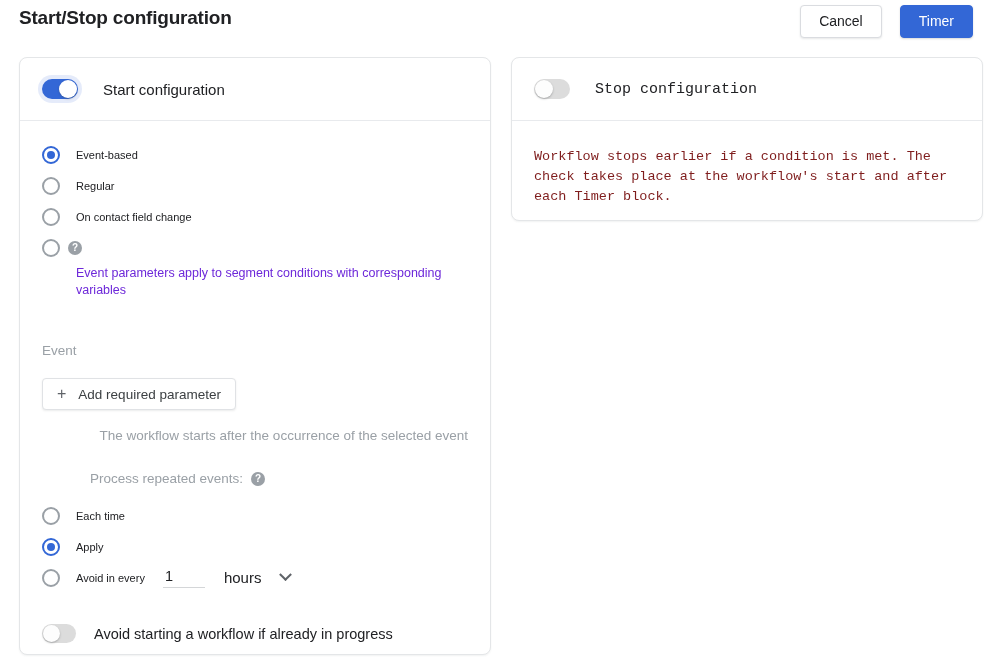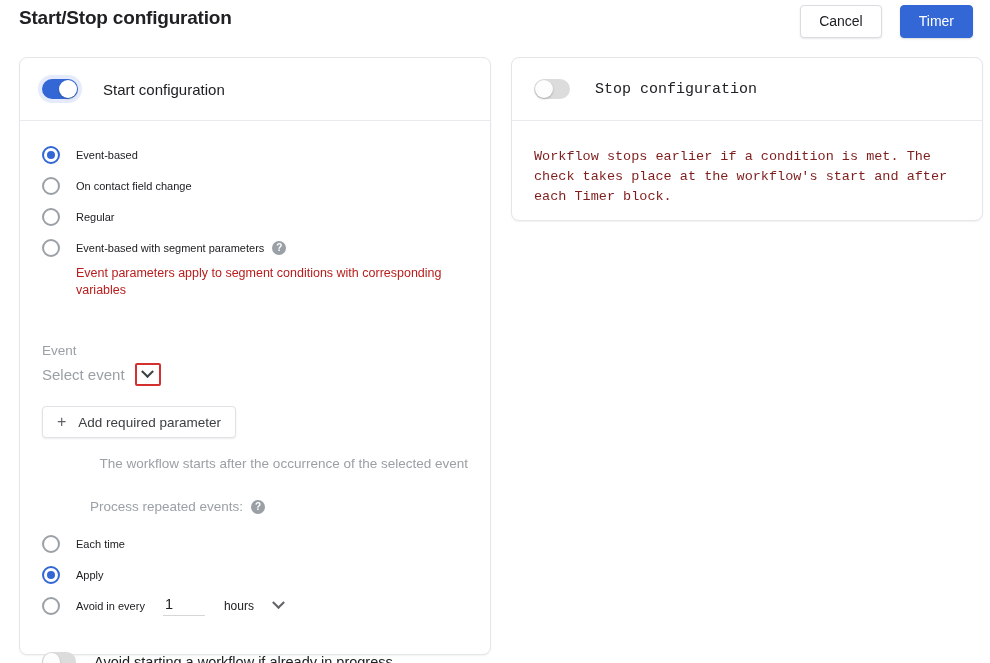--- a/index.html
+++ b/index.html
@@ -156,21 +156,21 @@
     vertical-align: 1px;
     cursor: pointer;
     font-family: "Liberation Sans", sans-serif;
   }
 
   .hint {
     margin-left: 34px;
     margin-top: 2px;
     font-size: 12.5px;
     line-height: 17px;
-    color: #b91c1c;
+    color: #6d28d9;
     max-width: 392px;
   }
 
   .field-label {
     margin-top: 44px;
     font-size: 13.5px;
     color: #9aa0a6;
   }
 
   .select-row {
@@ -250,21 +250,21 @@
     font-size: 14.5px;
     color: #202124;
     padding: 0 0 3px 2px;
     outline: none;
   }
   .unit-select {
     display: flex;
     align-items: center;
     gap: 20px;
     margin-left: 19px;
-    font-size: 12px;
+    font-size: 15px;
     color: #202124;
     cursor: pointer;
   }
 
   .avoid-row {
     display: flex;
     align-items: center;
     margin-top: 31px;
     margin-left: 0;
   }
@@ -298,45 +298,38 @@
     <div class="card-body-left">
 
       
       <div class="radio-row">
         <span class="radio checked"></span>
         <span class="radio-label">Event-based</span>
       </div>
 
       <div class="radio-row">
         <span class="radio"></span>
-        <span class="radio-label">On contact field change</span>
+        <span class="radio-label">Regular</span>
       </div>
 
       <div class="radio-row">
         <span class="radio"></span>
-        <span class="radio-label">Regular</span>
+        <span class="radio-label">On contact field change</span>
       </div>
 
       <div class="radio-row">
         <span class="radio"></span>
-        <span class="radio-label">Event-based with segment parameters</span>
         <span class="help-icon">?</span>
       </div>
 
       <div class="hint">Event parameters apply to segment conditions with corresponding variables</div>
 
       
       <div class="field-label">Event</div>
 
-      <div class="select-row">
-        <span class="select-value">Select event</span>
-        <span class="chev-box">
-          <span class="chev"></span>
-        </span>
-      </div>
 
       <div class="add-param-btn">
         <span class="plus">+</span>
         <span>Add required parameter</span>
       </div>
 
       <div class="note">The workflow starts after the occurrence of the selected event</div>
 
       
       <div class="section-label">

